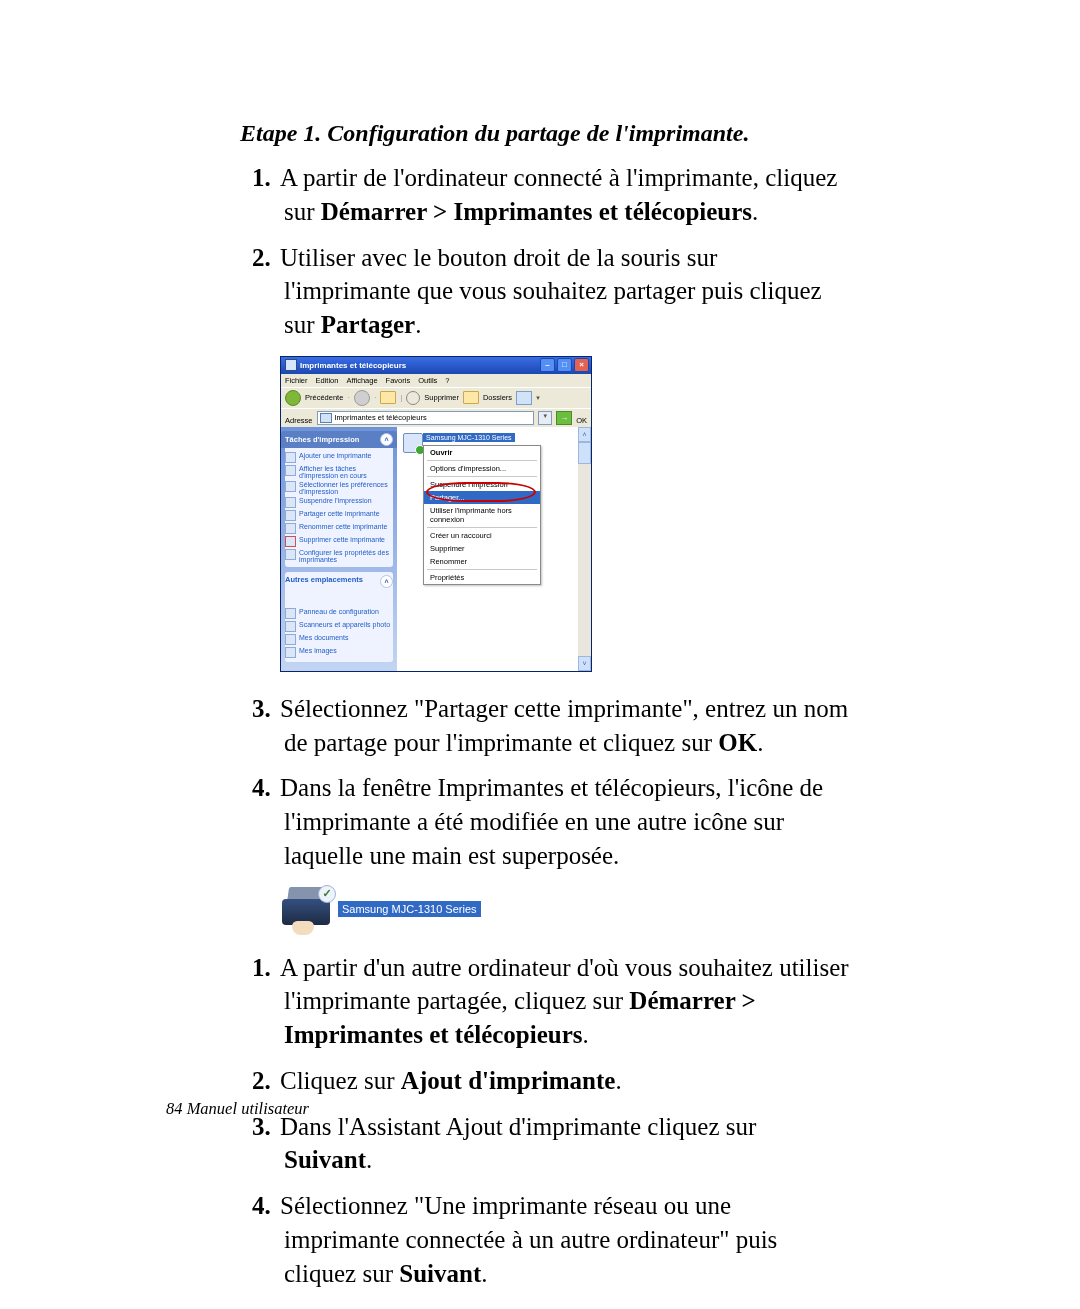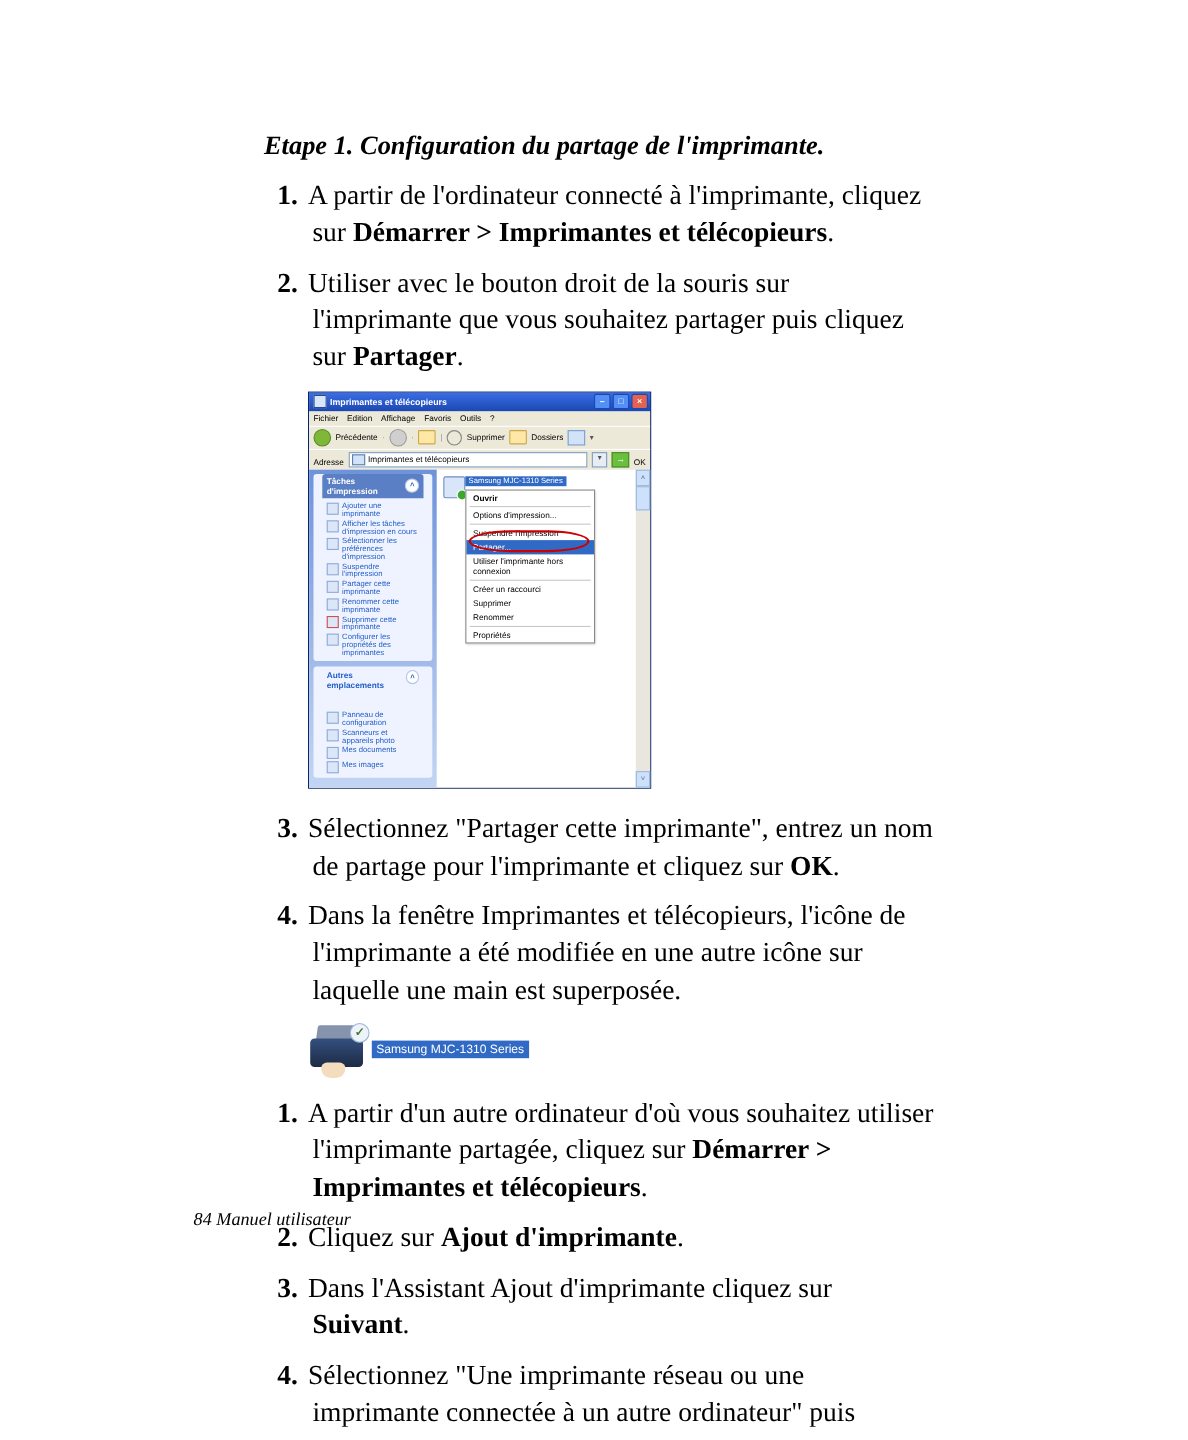--- a/index.html
+++ b/index.html
@@ -38,21 +38,21 @@
     display:inline-block;
     width:28px;
     text-indent:0;
   }
   b{font-weight:bold;}
   .screenshot,.icon-fig{
     margin:14px 0 20px 40px;
   }
   .footer{
     position:absolute;
-    left:176px;
+    left:166px;
     bottom:190px;
     font-style:italic;
     font-size:16.5px;
   }
   
   .win{
     width:310px;
     border:1px solid #0a246a;
     font-family:Tahoma,Arial,sans-serif;
     font-size:7.5px;
@@ -134,21 +134,21 @@
   }
   .sidepanel{
     width:108px;
     background:linear-gradient(#6f93da,#c3d5f3);
     padding:4px;
   }
   .sidebox{
     background:#eff3ff;
     border-radius:3px;
     margin-bottom:5px;
-    padding:3px 12px;
+    padding:3px 0;
   }
   .sidebox.dark .hdr{
     background:#5a7fc4;color:#fff;
     margin:-3px -4px 3px -4px;padding:2px 4px;
     border-radius:3px 3px 0 0;
     font-weight:bold;
     display:flex;justify-content:space-between;align-items:center;
     font-size:7.5px;
   }
   .sidebox .hdr2{

